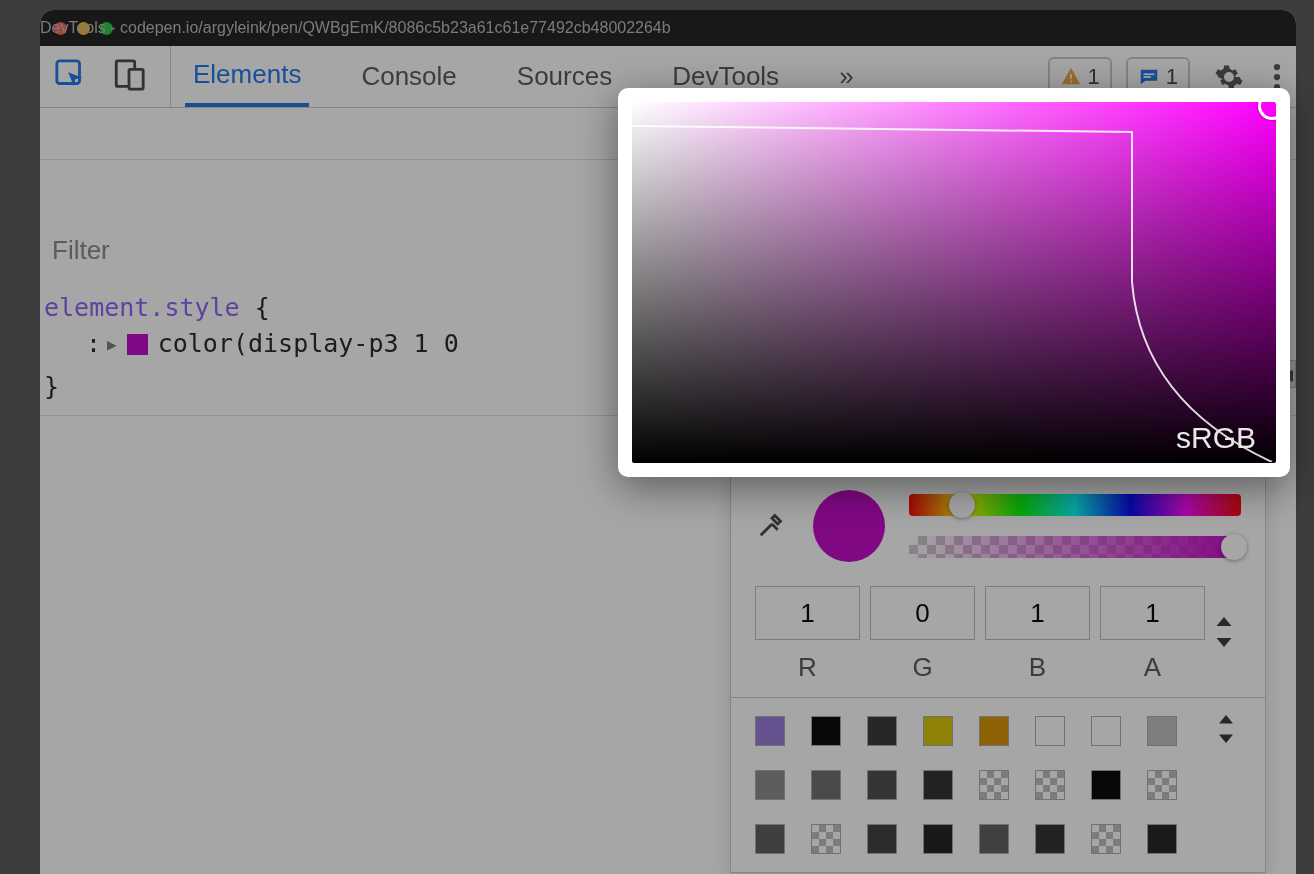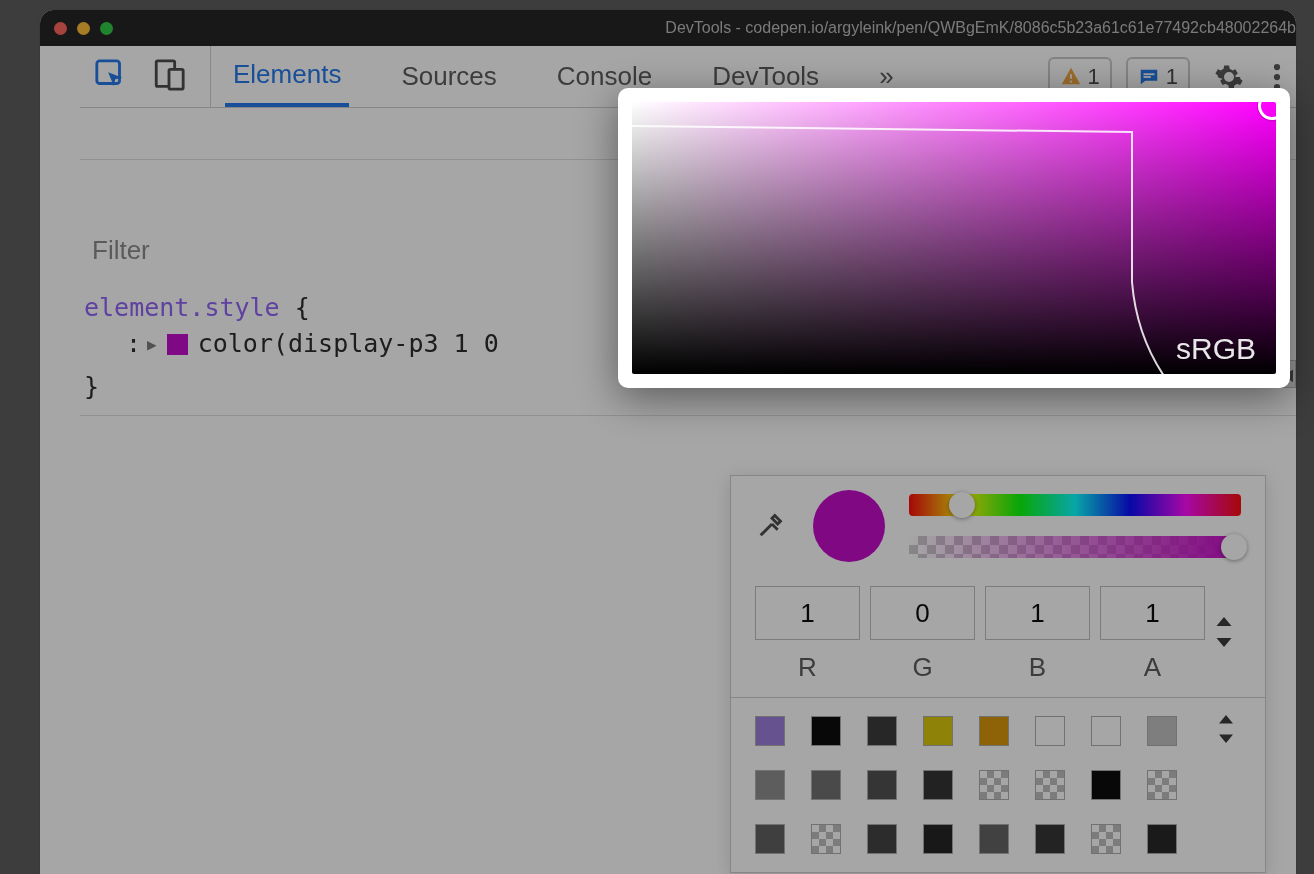--- a/index.html
+++ b/index.html
@@ -26,48 +26,47 @@
       align-items: center;
       padding: 0 14px;
       position: relative;
     }
     .traffic { display: flex; gap: 10px; }
     .traffic span { width: 13px; height: 13px; border-radius: 50%; display: block; }
     .tl-close  { background: #ff5f56; }
     .tl-min    { background: #ffbd2e; }
     .tl-zoom   { background: #27c93f; }
     .title {
-      position: absolute; left: 0; right: 0; text-align: right;
+      position: absolute; left: 0; right: 0; text-align: left;
       color: #b9b9b9; font-size: 16px; font-weight: 500;
       pointer-events: none;
     }
     .toolbar {
       height: 62px;
       border-bottom: 1px solid #ccc;
       display: flex;
       align-items: stretch;
       padding-left: 14px;
-      margin-left: 40px;
     }
     .tool-icons { display: flex; align-items: center; gap: 24px; padding-right: 24px; }
     .tool-icon svg { width: 34px; height: 34px; }
     .divider { width: 1px; background: #d0d0d0; margin-right: 14px; }
     .tabs { display: flex; align-items: stretch; gap: 44px; font-size: 26px; color: #555; }
     .tab { display: flex; align-items: center; padding: 0 8px; cursor: pointer; }
     .tab.active { color: #1a73e8; border-bottom: 4px solid #1a73e8; font-weight: 400; }
     .spacer { flex: 1; }
     .counters { display: flex; align-items: center; gap: 14px; padding-right: 10px; }
     .badge {
       display: flex; align-items: center; gap: 6px;
       border: 2px solid #c9c9c9; border-radius: 6px;
       height: 40px; padding: 0 10px; font-size: 22px; color: #444;
     }
     .gear, .kebab { display: flex; align-items: center; padding: 0 14px; }
 
-    .content { position: relative; height: calc(100% - 98px); margin-left: 40px; }
+    .content { position: relative; height: calc(100% - 98px); }
     .spacer-rows { border-bottom: 1px solid #ddd; height: 52px; }
     .spacer-rows.two { height: 62px; }
     .filter-row { height: 58px; border-bottom: 1px solid #ccc; display: flex; align-items: center; }
     .filter-input {
       border: none; outline: none; font-size: 26px; width: 100%;
       padding: 14px 12px; color: #333;
     }
     .filter-input::placeholder { color: #878787; }
     .styles {
       padding: 10px 4px;
@@ -138,21 +137,21 @@
     .sw { width: 30px; height: 30px; border: 1px solid #aaa; }
     .sw.checker {
       background: repeating-conic-gradient(#bbb 0 25%, #fff 0 50%) 0 0/14px 14px;
     }
     .updn2 { justify-self: end; margin-right: 6px; cursor: pointer; }
 
     
     .spectrum-pop {
       position: absolute;
       left: 618px; top: 88px;
-      width: 672px; height: 300px;
+      width: 672px; height: 389px;
       background: #fff;
       border-radius: 10px;
       padding: 14px;
       box-shadow: 0 10px 40px rgba(0,0,0,.45);
     }
     .spectrum {
       position: relative;
       width: 100%; height: 100%;
       border-radius: 2px;
       overflow: hidden;
@@ -216,22 +215,22 @@
       <span class="tool-icon">
         <svg viewBox="0 0 24 24" fill="none" stroke="#444" stroke-width="2">
           <rect x="3" y="2" width="13" height="18" rx="1"></rect>
           <rect x="12" y="8" width="10" height="14" rx="1" fill="#fff"></rect>
         </svg>
       </span>
     </div>
     <div class="divider"></div>
     <div class="tabs">
       <div class="tab active">Elements</div>
+      <div class="tab">Console</div>
       <div class="tab">Sources</div>
-      <div class="tab">Console</div>
       <div class="tab">DevTools</div>
       <div class="tab">»</div>
     </div>
     <div class="spacer"></div>
     <div class="counters">
       <div class="badge">
         <svg width="22" height="22" viewBox="0 0 24 24">
             <path fill="#f1a33b" d="M12 2 L22 20 H2 Z"></path>
             <rect x="11" y="9" width="2" height="5" fill="#fff"></rect>
             <rect x="11" y="16" width="2" height="2" fill="#fff"></rect>

